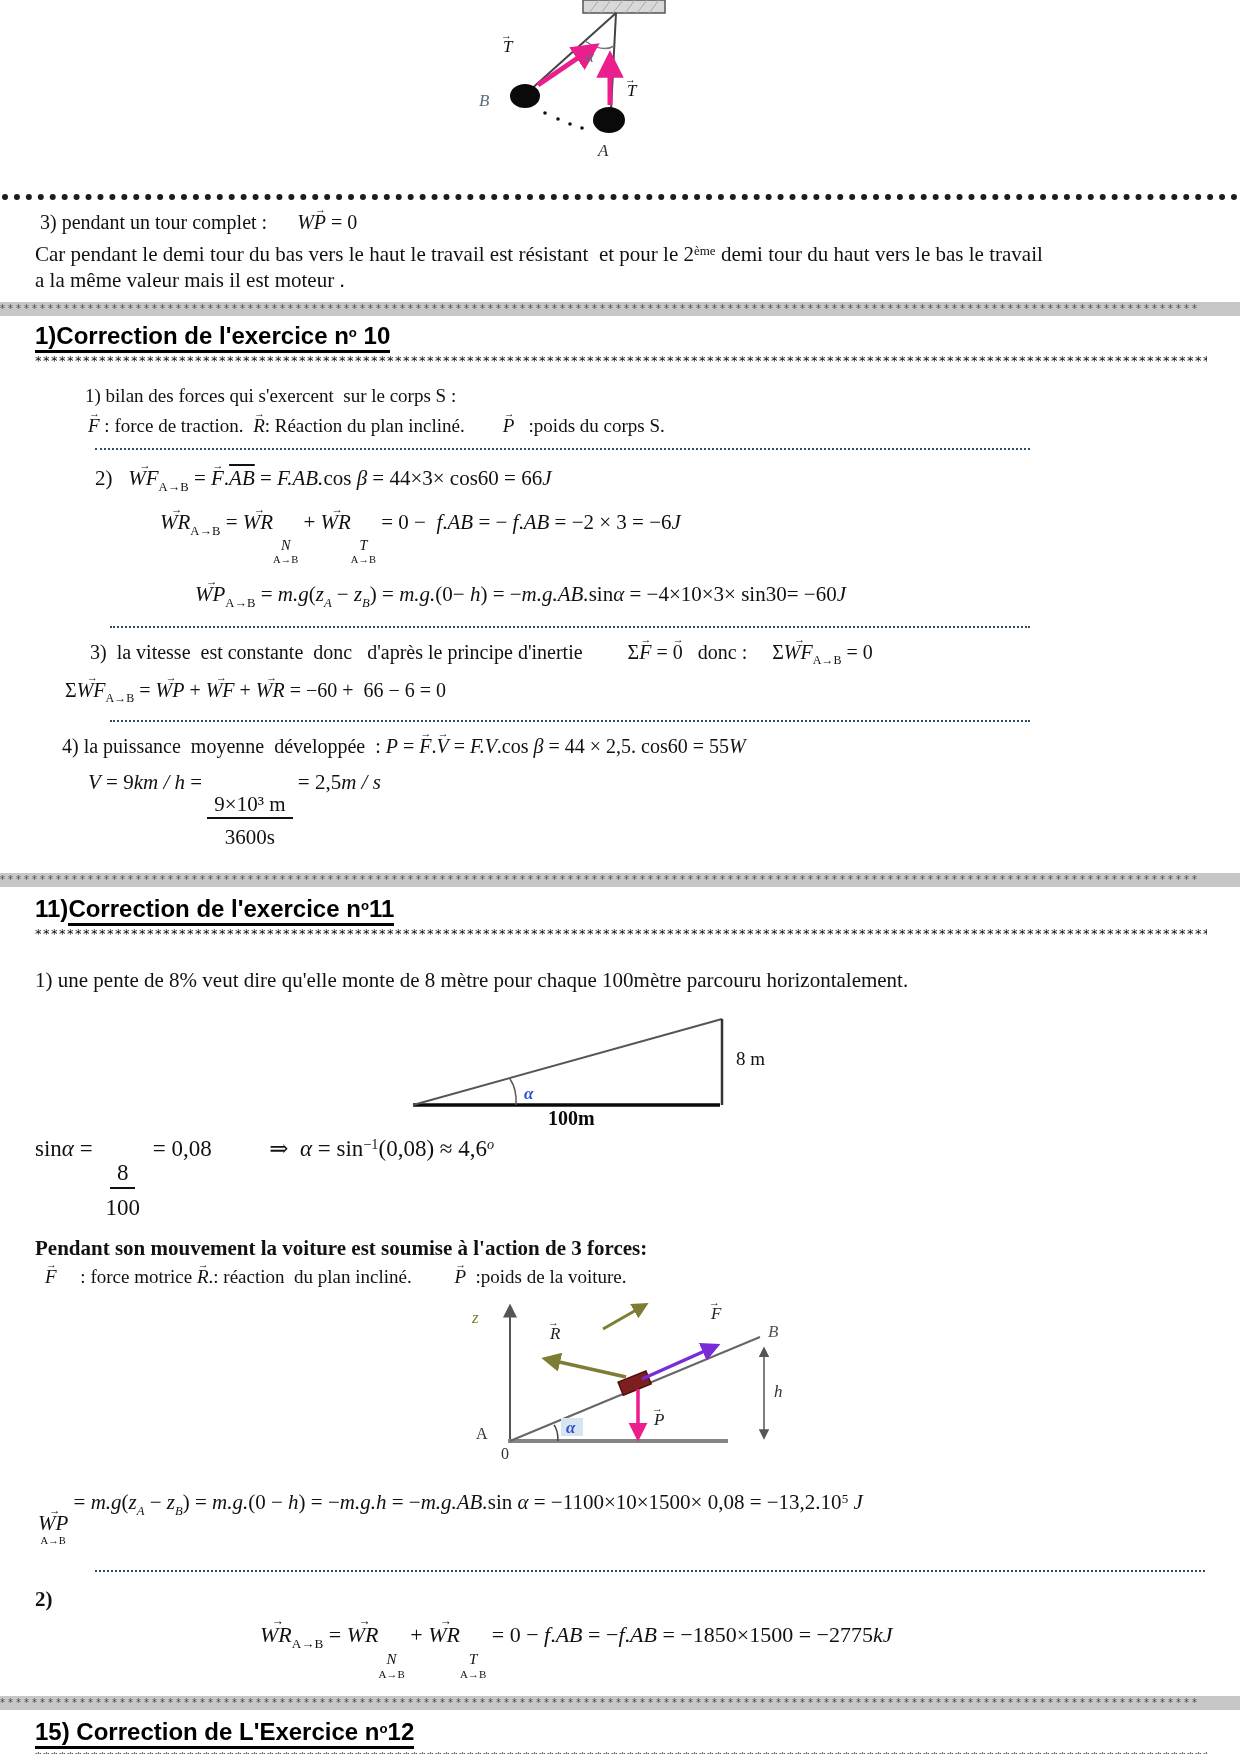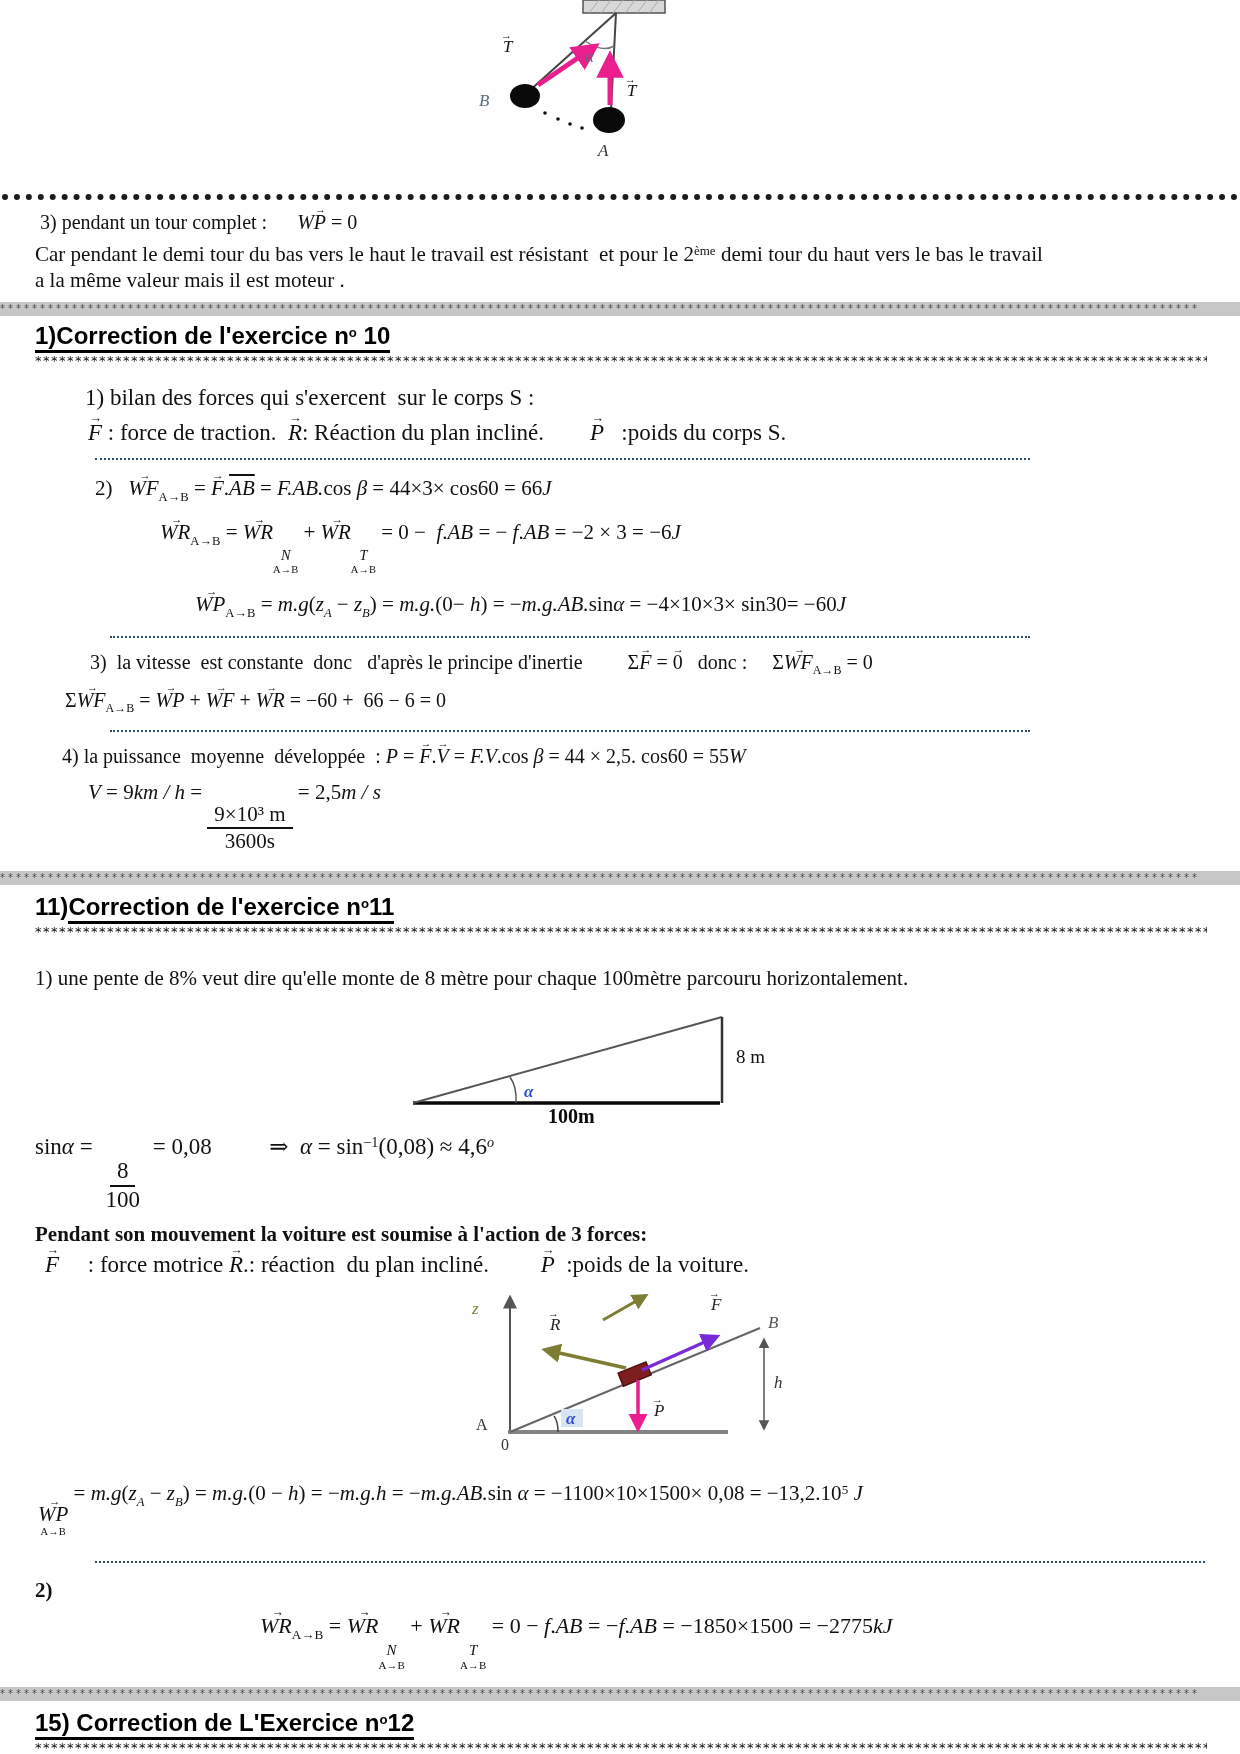--- a/index.html
+++ b/index.html
@@ -2,31 +2,31 @@
 <html><head>
 <meta charset="utf-8">
 <style>
   html,body{margin:0;padding:0;}
   body{
     width:1240px;height:1754px;background:#ffffff;overflow:hidden;
     font-family:"Liberation Serif","DejaVu Serif",serif;color:#111;
     position:relative;
   }
   .line{white-space:pre-wrap;line-height:1.25;}
-  .f19{font-size:23px;font-family:Liberation Serif, serif;} .f20{font-size:20px;} .f21{font-size:21px;} .f22{font-size:22px;} .f23{font-size:23px;}
+  .f19{font-size:19px;font-family:Liberation Serif, serif;} .f20{font-size:20px;} .f21{font-size:21px;} .f22{font-size:22px;} .f23{font-size:23px;}
   .it{font-style:italic;}
   .msub{font-size:0.6em;vertical-align:-0.45em;}
   .msup{font-size:0.62em;vertical-align:0.5em;}
   .sm{font-size:0.68em;}
   .vec{position:relative;display:inline-block;line-height:1;}
   .vec::after{content:"\2192";position:absolute;left:55%;transform:translateX(-50%);top:-0.72em;font-size:0.55em;font-style:normal;}
   .mbar{text-decoration:overline;}
   .frac{display:inline-flex;flex-direction:column;align-items:center;vertical-align:-1.05em;line-height:1.15;text-align:center;}
   .fnum{border-bottom:2px solid #111;padding:0 7px;}
-  .fden{padding:0 7px;}
+  .fden{padding:6px 7px;}
   .ustack{display:inline-flex;flex-direction:column;align-items:center;line-height:1;vertical-align:-1.0em;}
   .ubot{font-size:0.5em;font-style:normal;margin-top:2px;}
   .dots-top{width:1236px;border-bottom:6px dotted #1c1c1c;height:0;margin:26px 0 0 2px;}
   .band{height:14px;line-height:13px;background:#c7c7c7;color:#4a4a4a;font-family:"DejaVu Sans",sans-serif;
         font-size:10px;letter-spacing:3px;overflow:hidden;white-space:nowrap;margin-top:8px;}
   .astrow{height:17px;line-height:15px;color:#0a0a0a;font-family:"DejaVu Sans",sans-serif;font-size:13px;
         letter-spacing:1.5px;overflow:hidden;white-space:nowrap;margin:3px 0 0 35px;width:1172px;}
   .sep-teal{border-bottom:2px dotted #2e4d66;height:0;}
   .h-ex{font-family:"Liberation Sans","DejaVu Sans",sans-serif;font-weight:bold;font-size:24px;color:#000;margin-left:35px;}
   .h-ex .ul{border-bottom:3px solid #000;padding-bottom:1px;}

